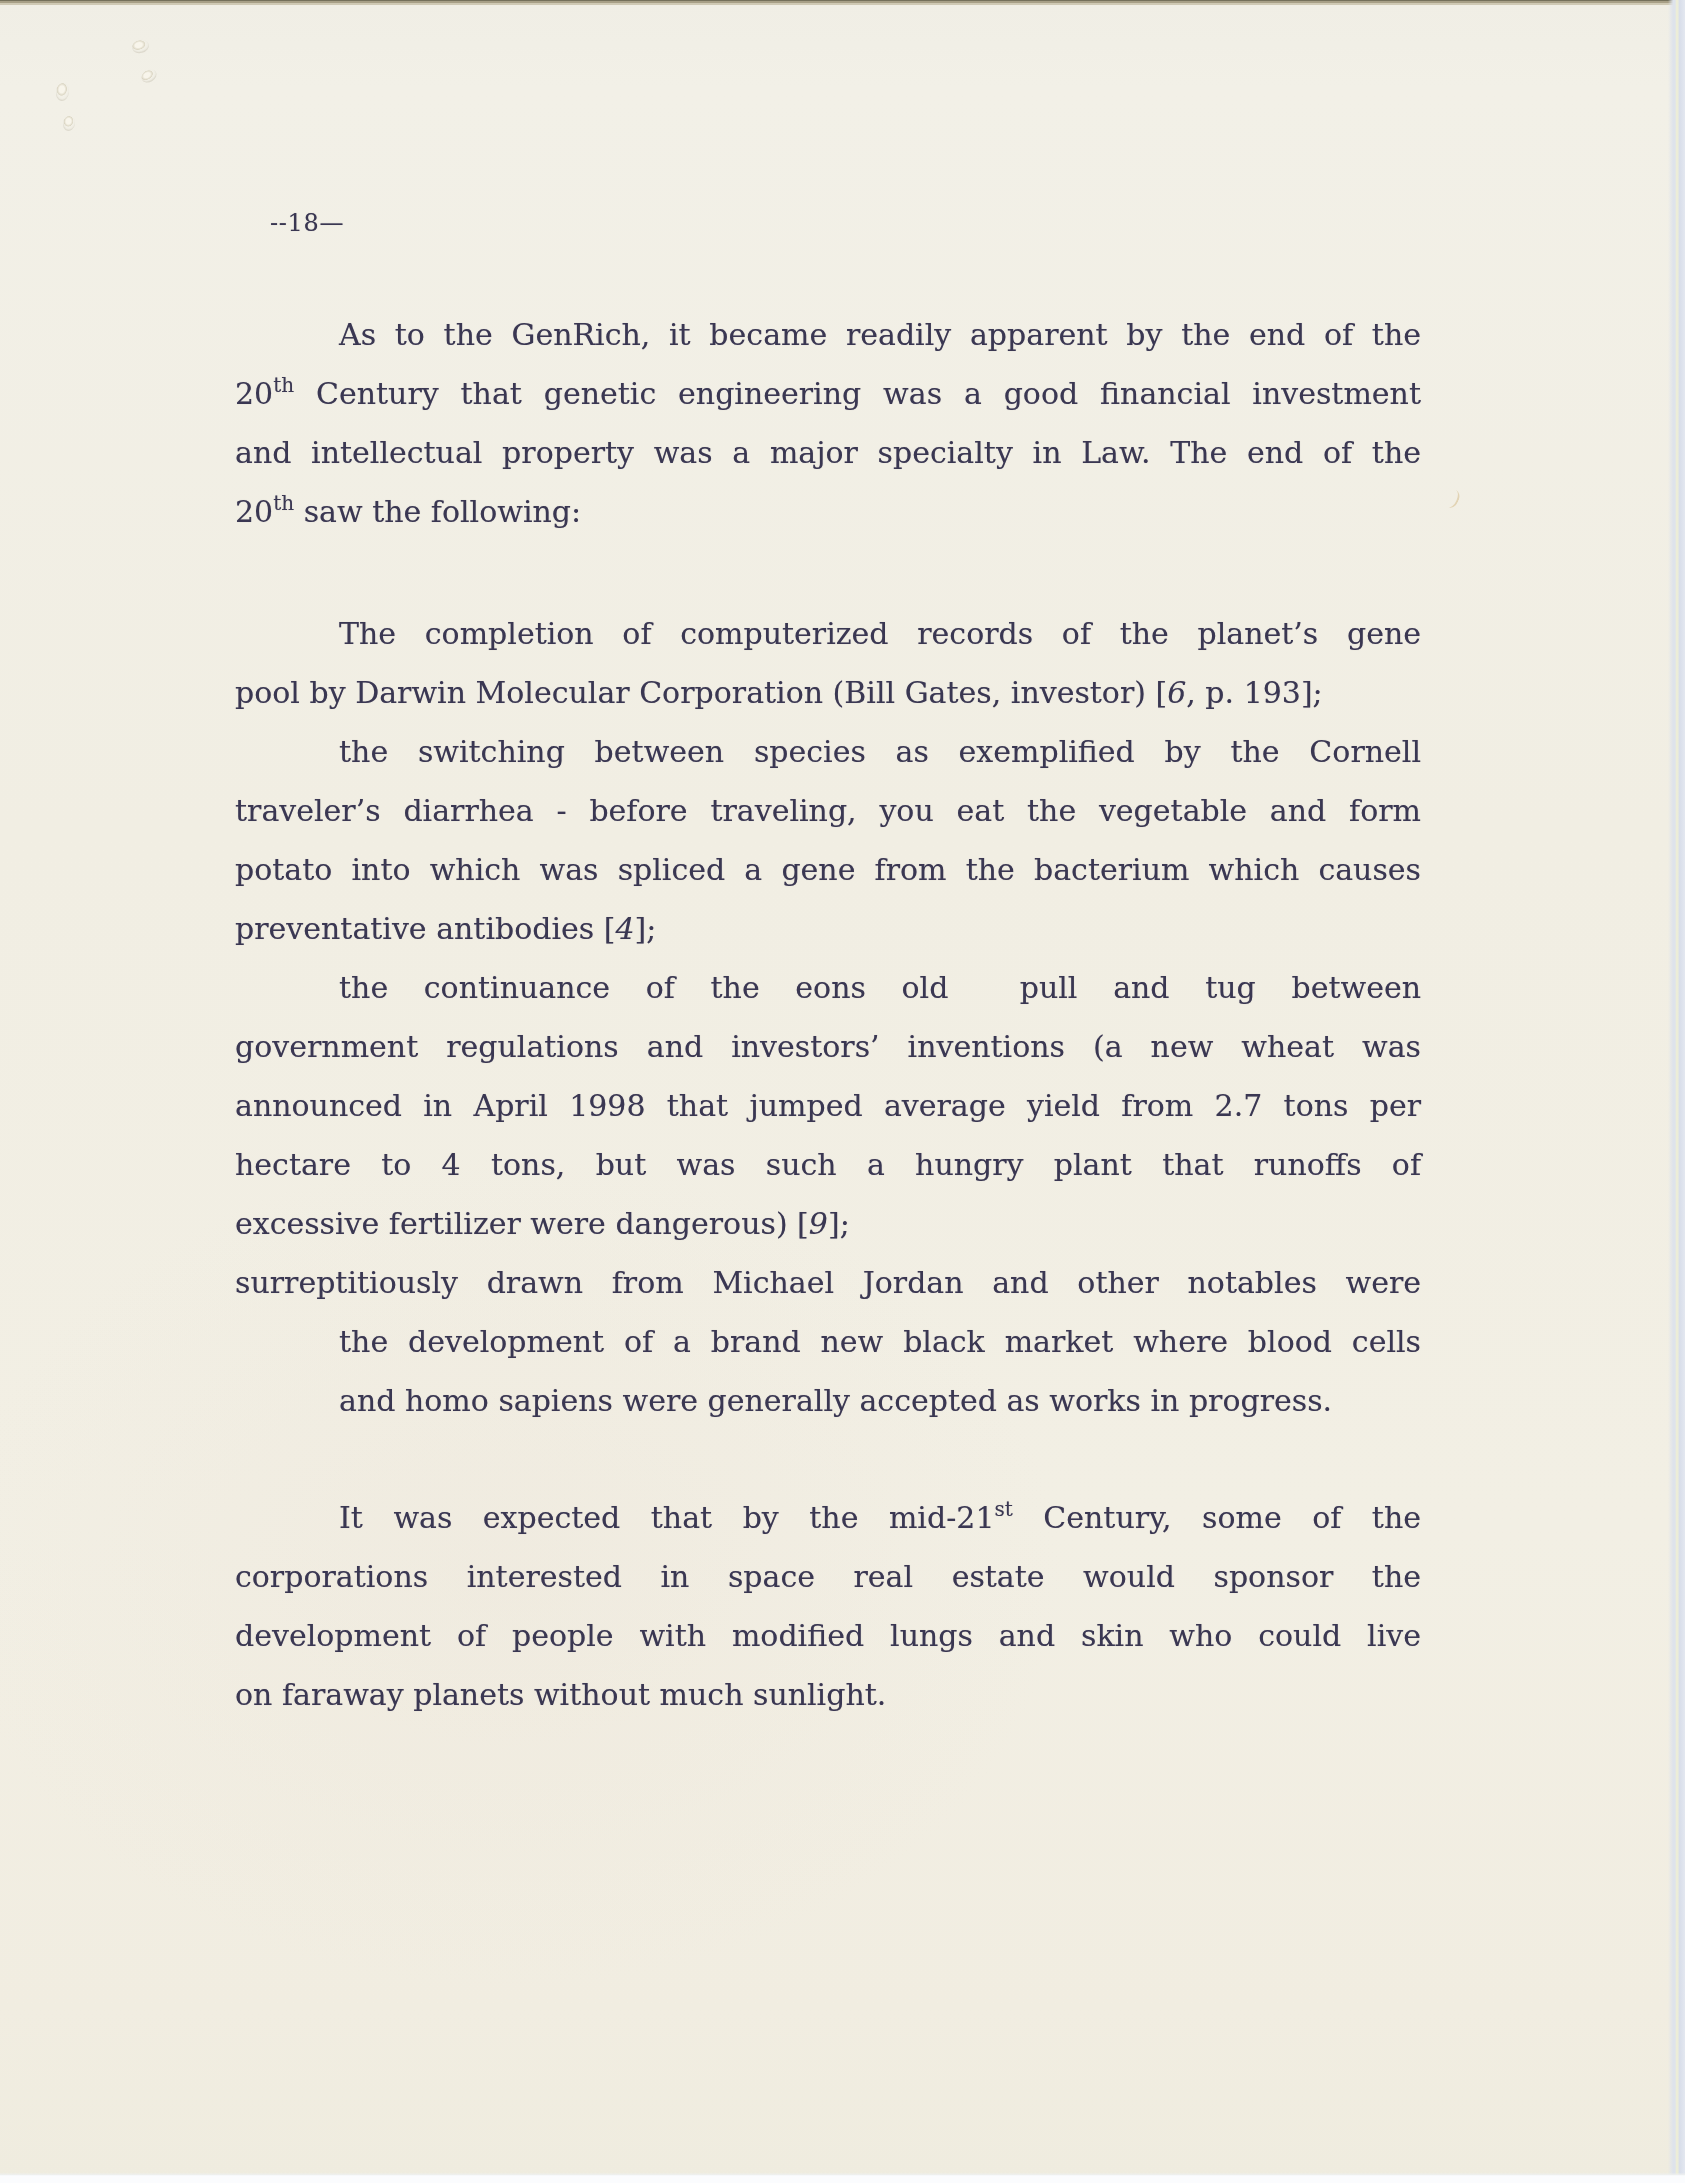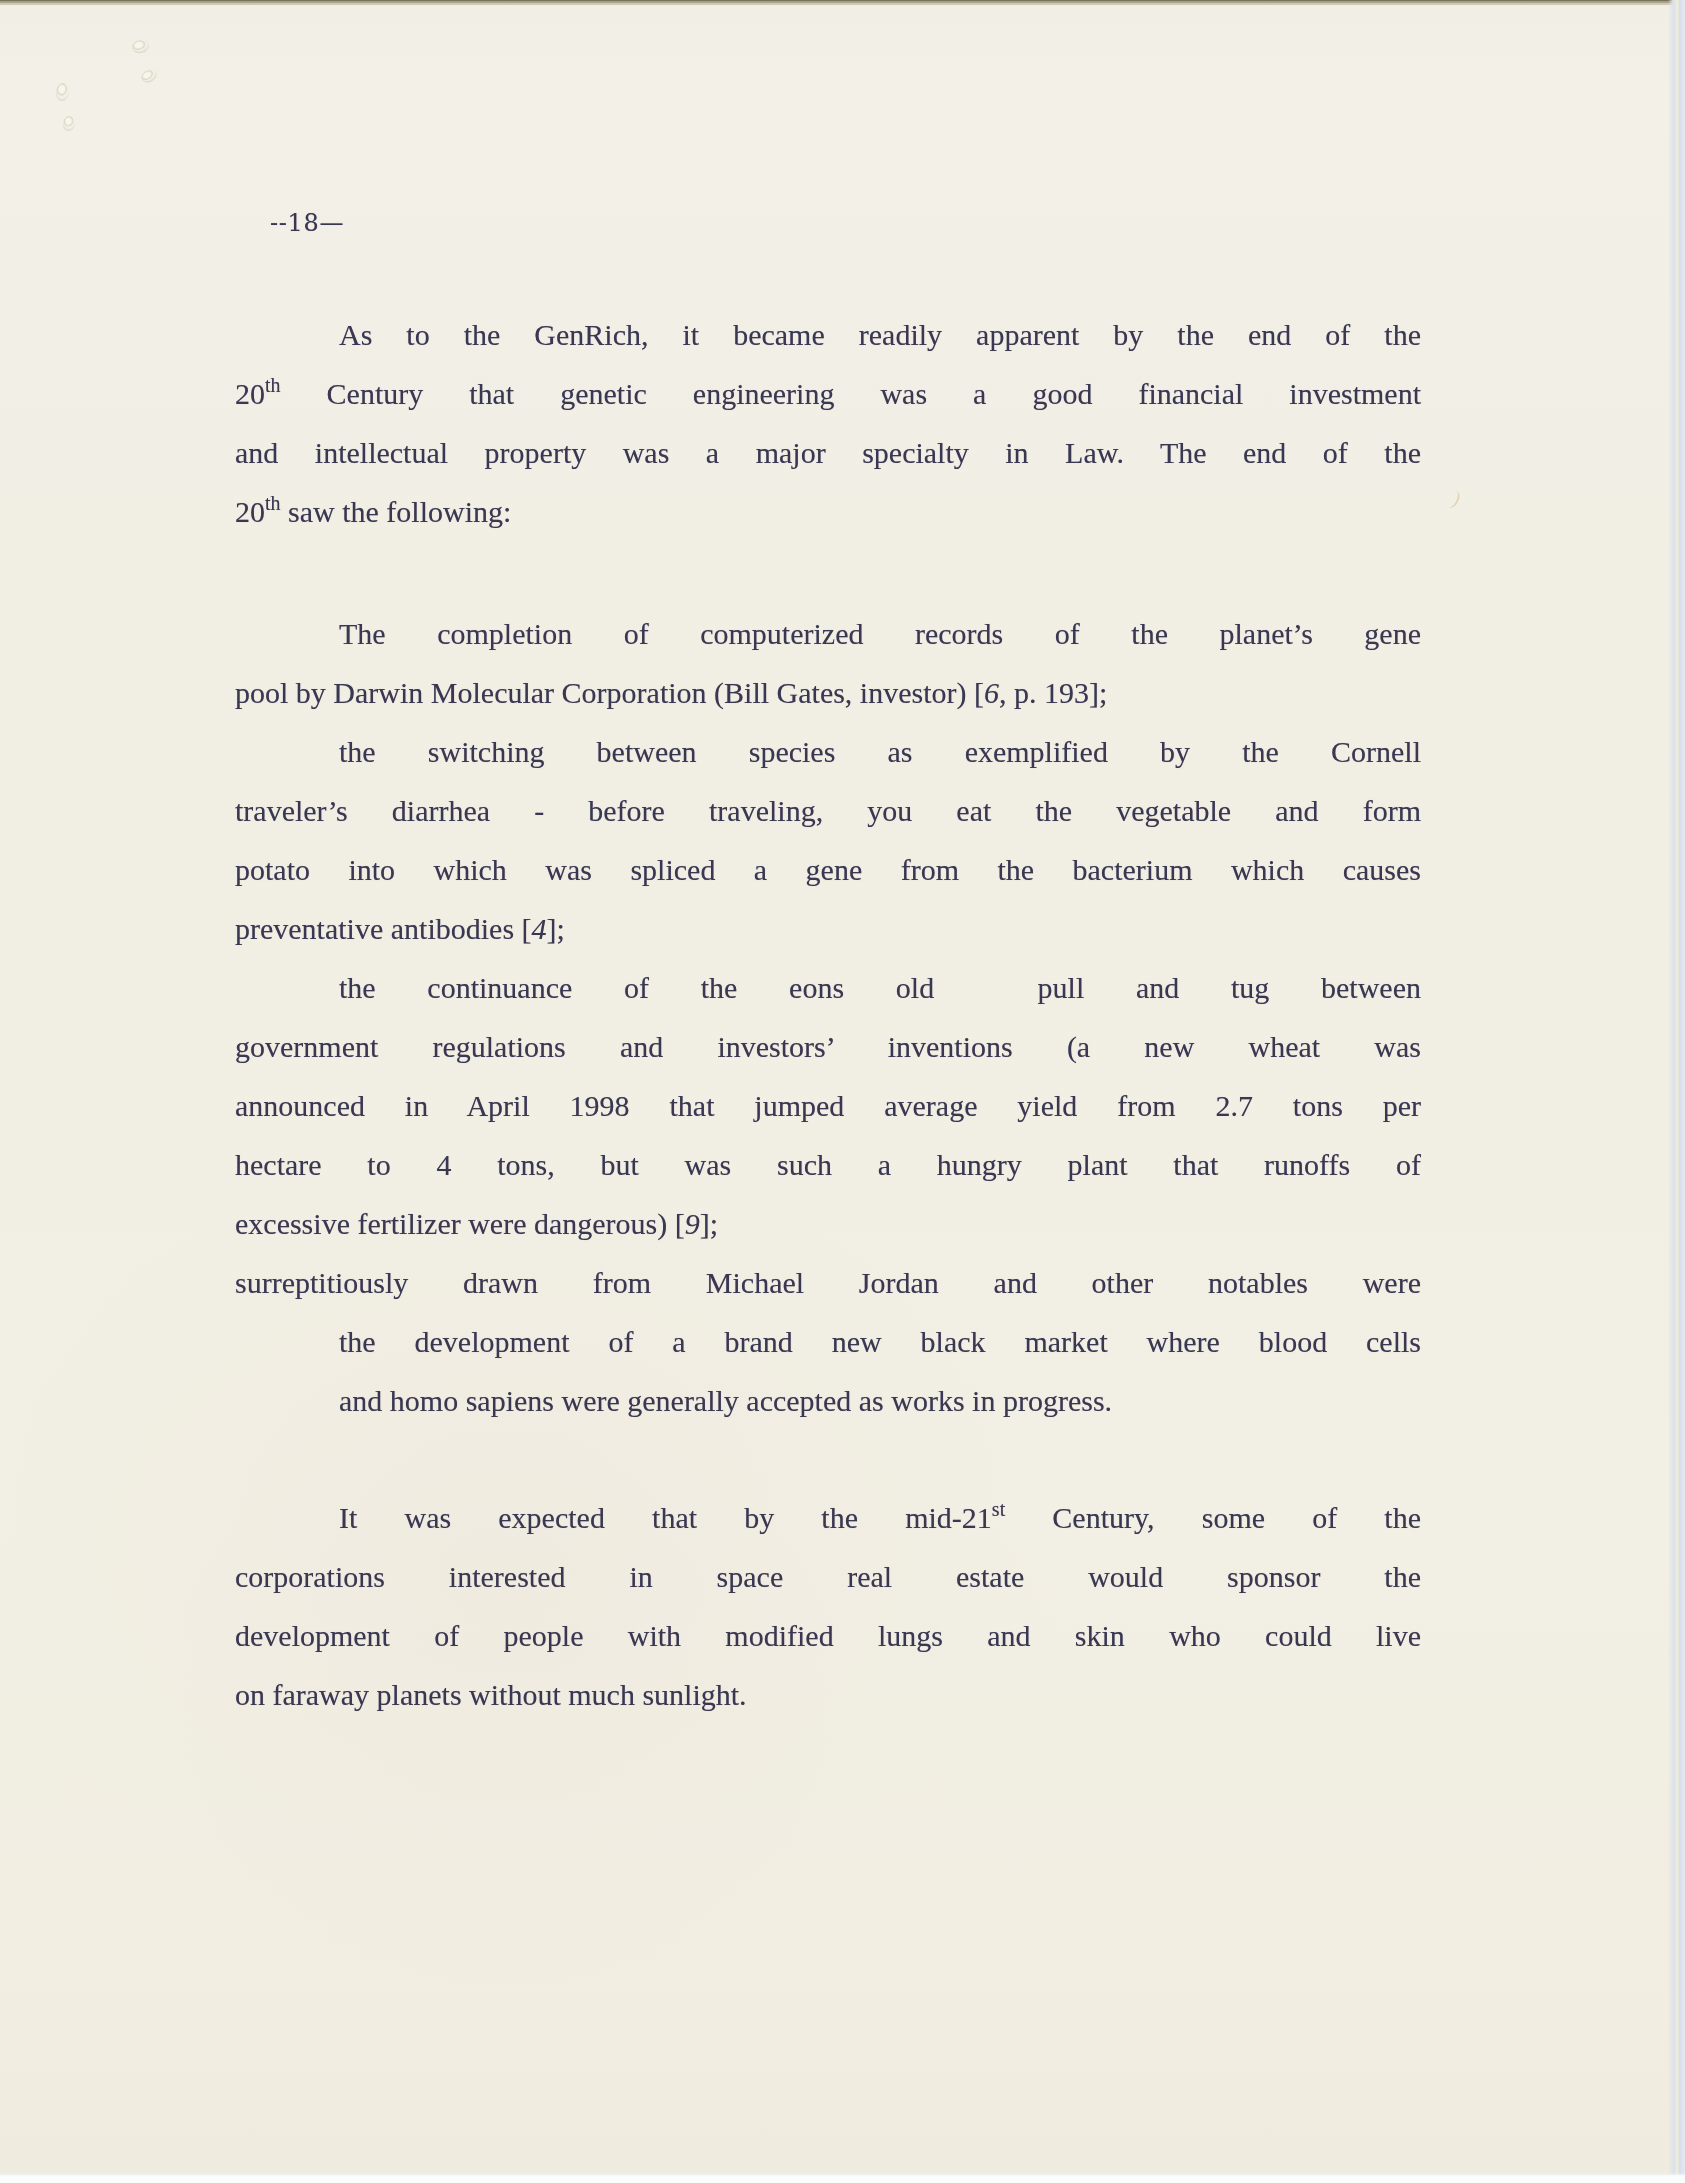--- a/index.html
+++ b/index.html
@@ -52,21 +52,20 @@
   }
   .doc-body {
     position:absolute; left:235px; top:305px; width:1186px;
     font-size:30px; line-height:59px;
     color:var(--ink,#3a3752);
     text-shadow:0 0 0.7px rgba(58,55,82,0.40);
   }
   .ln {
     text-align:justify; text-align-last:justify; text-justify:inter-word;
     height:59px;
-    font-family:Liberation Serif, serif;
   }
   .ln.last { text-align:center; text-align-last:left; white-space:nowrap; }
   .ln.indent { text-indent:104px; }
   .ln sup { font-size:20px; vertical-align:12px; line-height:0; }
   .ln em { font-style:italic; }
   .gap { width:100%; }
 </style>
 </head>
 <body>
 

